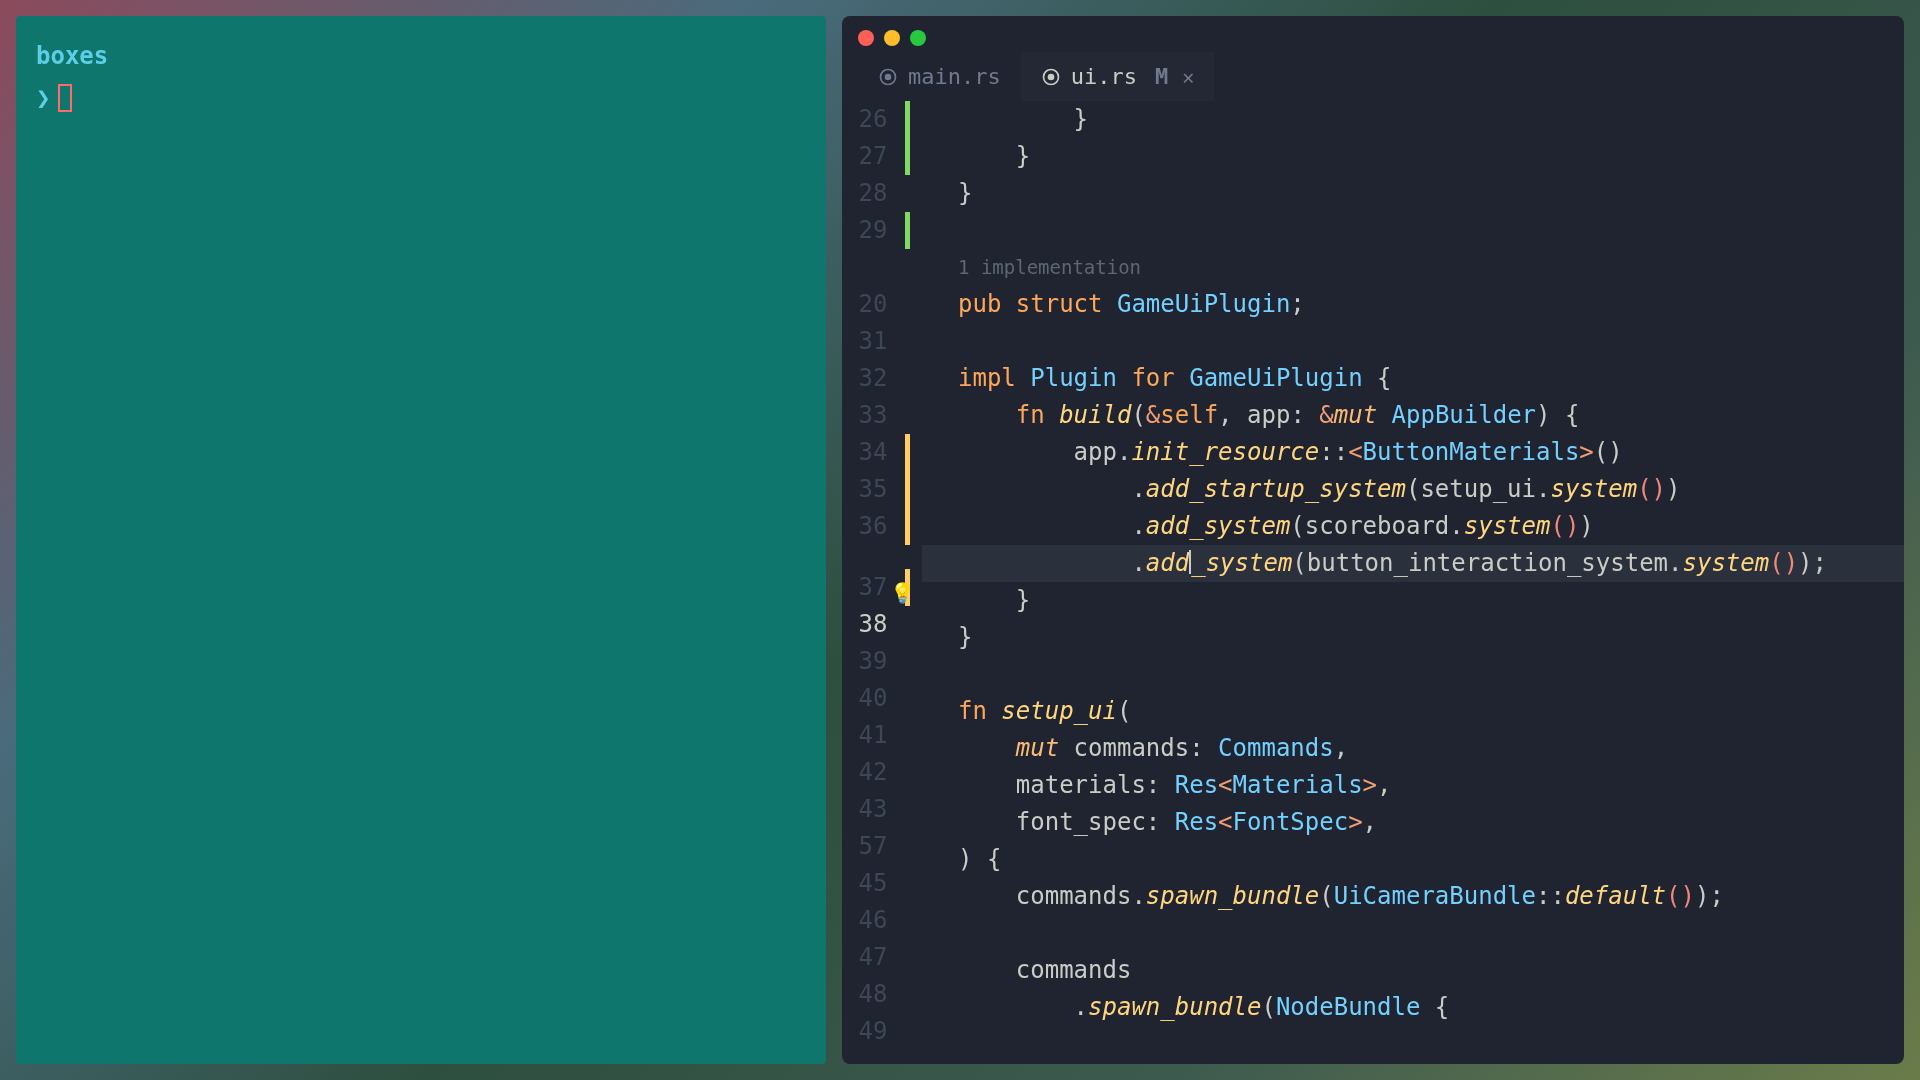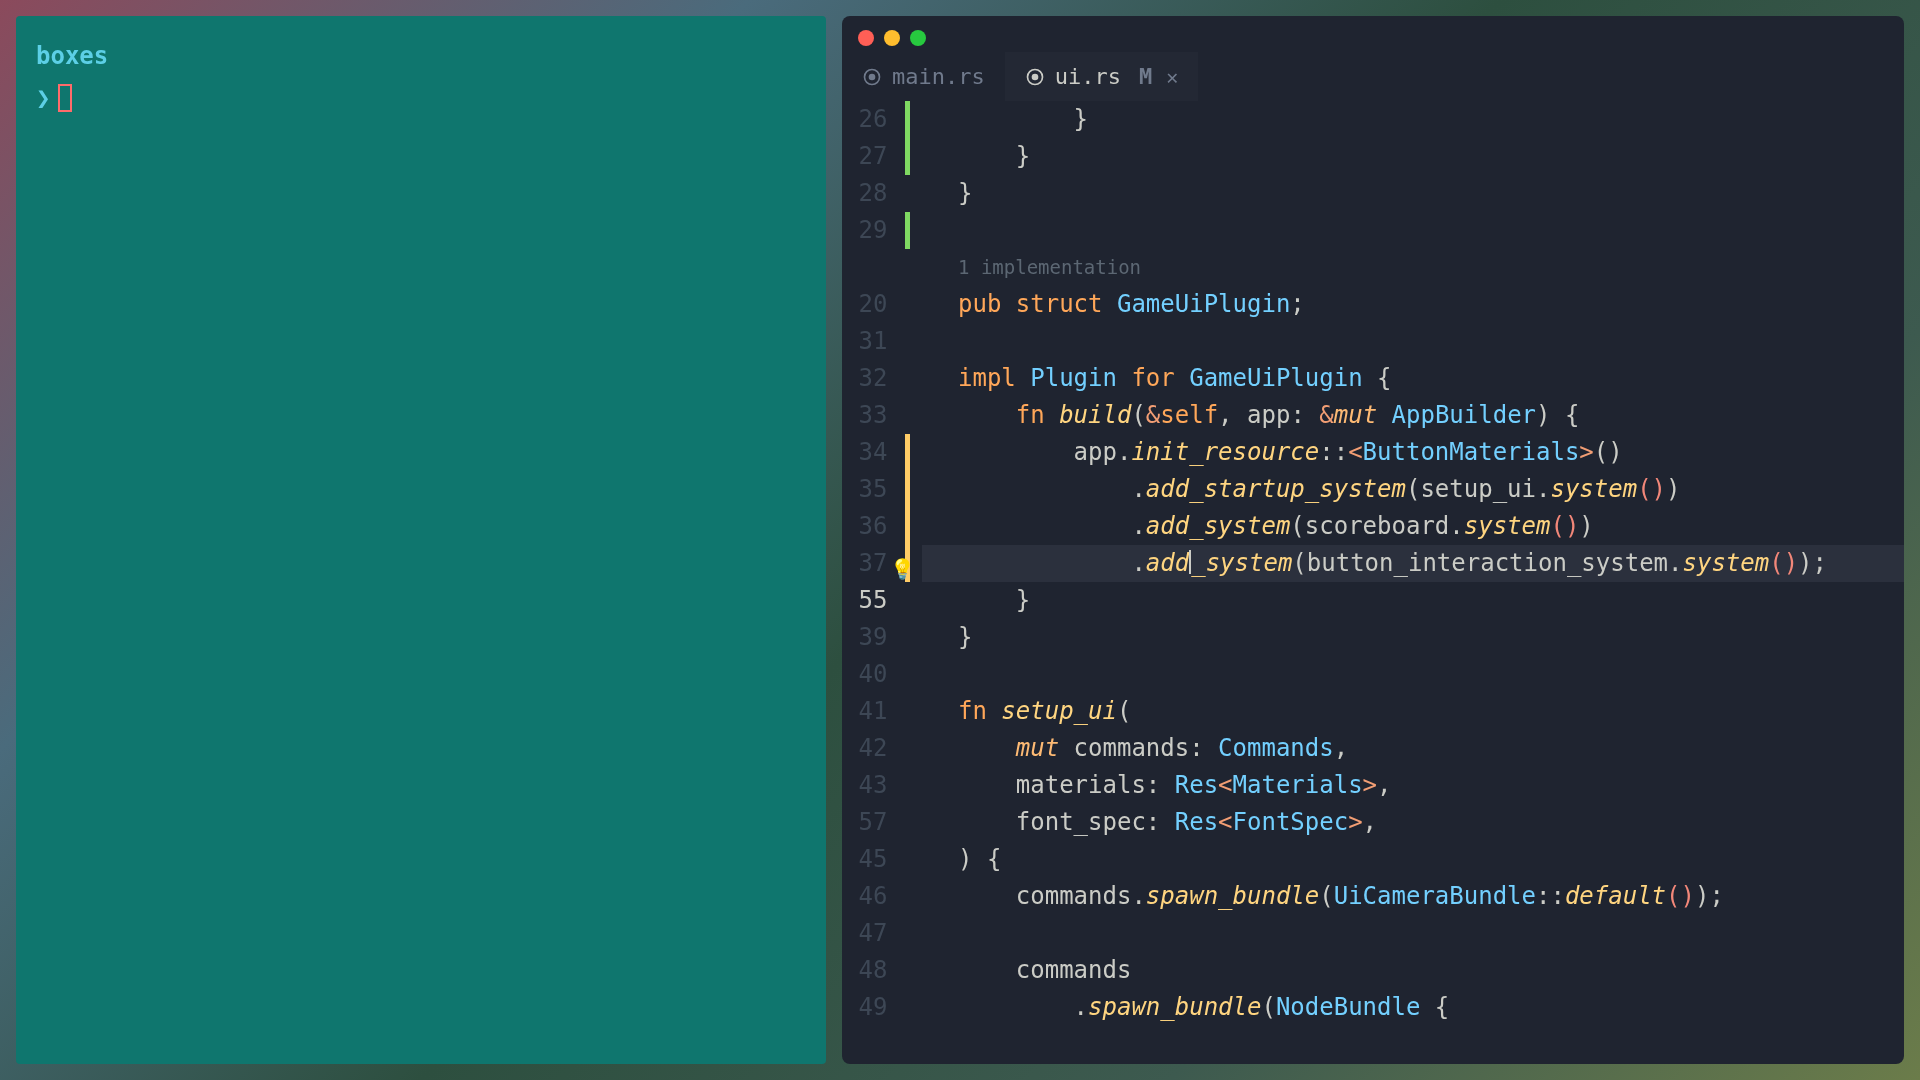--- a/index.html
+++ b/index.html
@@ -69,20 +69,21 @@
 }
 
 .dot-red { background: #ff5f56; }
 .dot-yellow { background: #ffbd2e; }
 .dot-green { background: #27c93f; }
 
 .tabs {
   display: flex;
   padding: 0 0;
   margin-top: -4px;
+  margin-left: 16px;
 }
 
 .tab {
   display: flex;
   align-items: center;
   gap: 10px;
   padding: 12px 20px;
   color: #707a8c;
   font-size: 22px;
   cursor: pointer;
@@ -260,22 +261,22 @@
         <div class="gutter-line">28</div>
         <div class="gutter-line">29<div class="change-bar green"></div></div>
         <div class="gutter-line"></div>
         <div class="gutter-line">20</div>
         <div class="gutter-line">31</div>
         <div class="gutter-line">32</div>
         <div class="gutter-line">33</div>
         <div class="gutter-line">34<div class="change-bar yellow"></div></div>
         <div class="gutter-line">35<div class="change-bar yellow"></div></div>
         <div class="gutter-line">36<div class="change-bar yellow"></div></div>
-        <div class="gutter-line" style="position: relative;">37<div class="change-bar yellow"></div><div class="bulb">💡</div></div>
-        <div class="gutter-line current">55</div>
+        <div class="gutter-line" style="position: relative; margin-top: 24px;">37<div class="change-bar yellow"></div><div class="bulb">💡</div></div>
+        <div class="gutter-line current">38</div>
         <div class="gutter-line">39</div>
         <div class="gutter-line">40</div>
         <div class="gutter-line">41</div>
         <div class="gutter-line">42</div>
         <div class="gutter-line">43</div>
         <div class="gutter-line">57</div>
         <div class="gutter-line">45</div>
         <div class="gutter-line">46</div>
         <div class="gutter-line">47</div>
         <div class="gutter-line">48</div>

